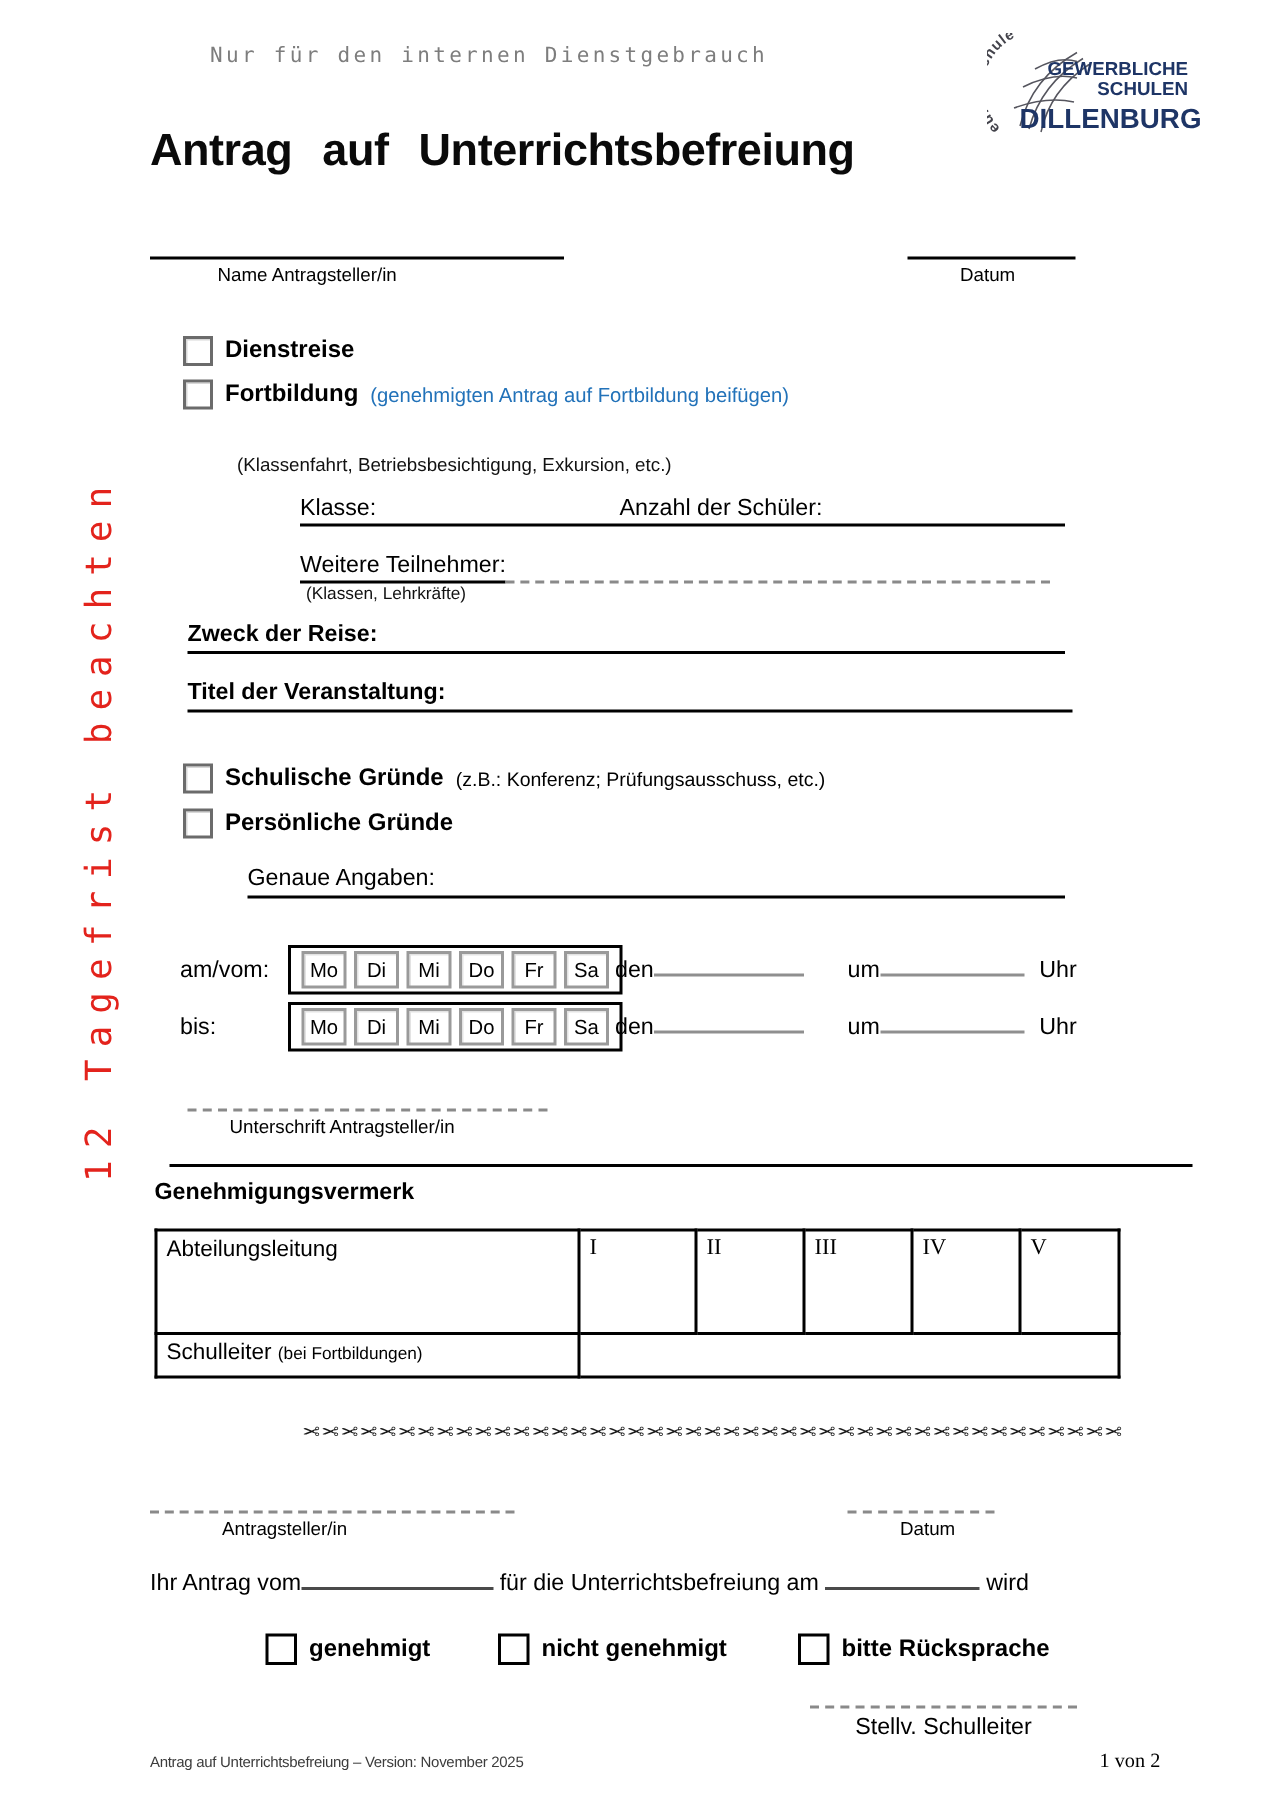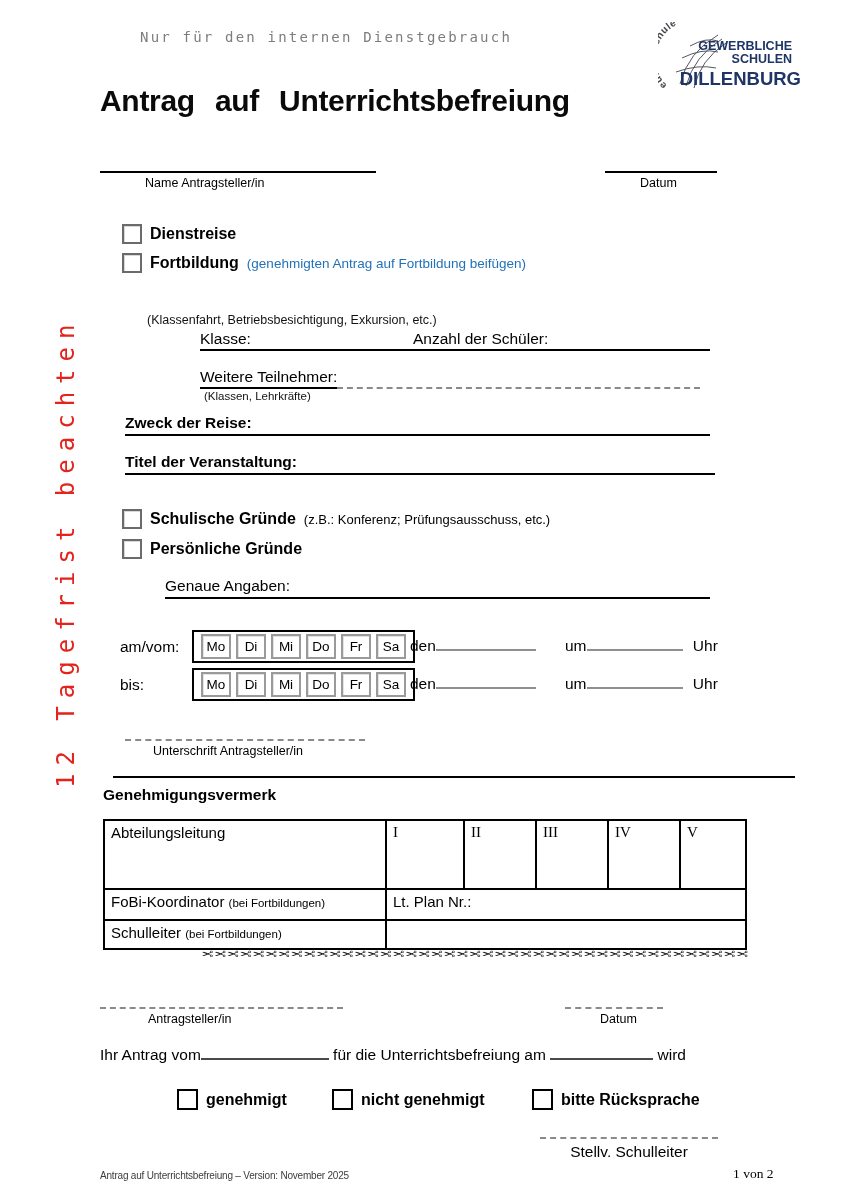--- a/index.html
+++ b/index.html
@@ -95,21 +95,21 @@
 
   <div class="abs cbrow" style="left:122px;top:224px;">
     <span class="cb"></span>
     <span class="cblabel">Dienstreise</span>
   </div>
   <div class="abs cbrow" style="left:122px;top:253px;">
     <span class="cb"></span>
     <span class="cblabel">Fortbildung</span>
     <span class="bluenote">(genehmigten Antrag auf Fortbildung beifügen)</span>
   </div>
-  <div class="abs subnote" style="left:147px;top:303px;margin-top:10px;">(Klassenfahrt, Betriebsbesichtigung, Exkursion, etc.)</div>
+  <div class="abs subnote" style="left:158px;top:303px;">(Klassenfahrt, Betriebsbesichtigung, Exkursion, etc.)</div>
 
   <div class="abs blackline fieldrow" style="left:200px;top:330px;width:510px;height:19px;">
     <span class="abs" style="left:0;top:0;">Klasse:</span>
     <span class="abs" style="left:213px;top:0;">Anzahl der Schüler:</span>
   </div>
 
   <div class="abs" style="left:200px;top:368px;width:500px;display:flex;align-items:flex-end;">
     <span class="fieldrow blackline" style="height:19px;">Weitere Teilnehmer:</span>
     <span class="grayline" style="flex:1;height:17px;"></span>
   </div>
@@ -192,29 +192,20 @@
     </colgroup>
     <tbody>
         <tr style="height:69px;">
       <td>Abteilungsleitung</td>
       <td class="roman">I</td>
       <td class="roman">II</td>
       <td class="roman">III</td>
       <td class="roman">IV</td>
       <td class="roman">V</td>
     </tr>
-    <tr style="height:31px;">
-      <td>
-        <span>FoBi-Koordinator</span>
-        <span class="tnote">(bei Fortbildungen)</span>
-      </td>
-      <td colspan="5">
-        <span>Lt. Plan Nr.:</span>
-      </td>
-    </tr>
     <tr style="height:29px;">
       <td>
         <span>Schulleiter</span>
         <span class="tnote">(bei Fortbildungen)</span>
       </td>
       <td colspan="5"></td>
     </tr>
   </tbody>
     </table>
 

